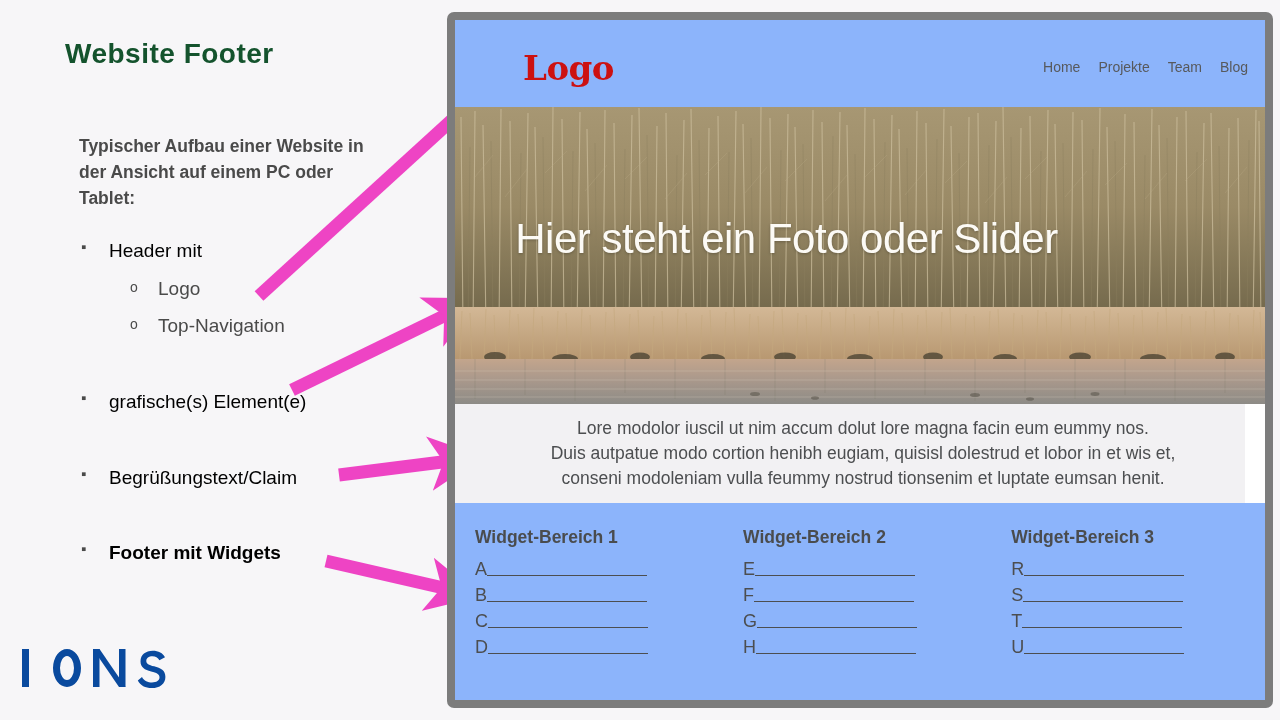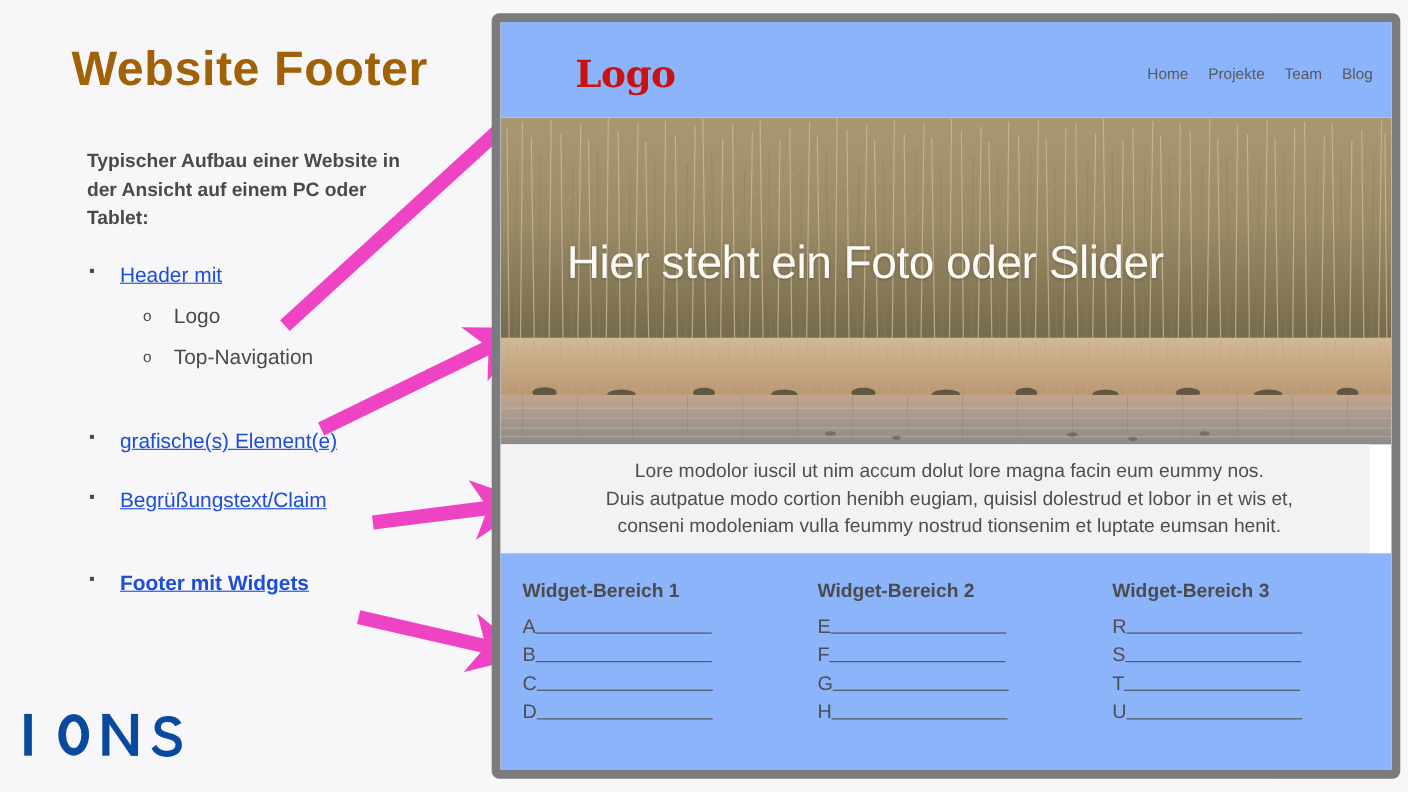--- a/index.html
+++ b/index.html
@@ -19,23 +19,23 @@
   
   #left-panel {
     position: absolute;
     left: 0; top: 0;
     width: 450px; height: 720px;
   }
 
   #slide-title {
     position: absolute;
     left: 65px; top: 38px;
-    font-size: 44px;
+    font-size: 28px;
     font-weight: bold;
-    color: #a16207;
+    color: #14532d;
     letter-spacing: 0.5px;
     white-space: nowrap;
   }
 
   #intro-text {
     position: absolute;
     left: 79px; top: 133px;
     width: 300px;
     font-size: 17.5px;
     font-weight: bold;
@@ -46,24 +46,23 @@
   #bullet-list {
     position: absolute;
     left: 79px; top: 240px;
     width: 360px;
     list-style: none;
   }
 
   .bullet-l1 {
     position: relative;
     font-size: 19px;
-    color: #1d4ed8;
+    color: #000000;
     padding-left: 30px;
     white-space: nowrap;
-    text-decoration: underline;
   }
   .bullet-l1::before {
     content: "▪";
     position: absolute;
     left: 2px; top: -2px;
     font-size: 15px;
     color: #4a4a4a;
   }
   .bullet-l1.strong { font-weight: bold; }
 
@@ -79,21 +78,21 @@
     position: absolute;
     left: 51px; top: 1px;
     font-size: 14px;
     color: #4a4a4a;
   }
 
   .sp-0 { margin-top: 0; }
   .sp-1 { margin-top: 16px; }
   .sp-2 { margin-top: 15px; }
   .sp-3 { margin-top: 54px; }
-  .sp-4 { margin-top: 32px; }
+  .sp-4 { margin-top: 54px; }
   .sp-5 { margin-top: 53px; }
 
   
   #ionos-logo {
     position: absolute;
     left: 20px; top: 645px;
     width: 155px; height: 46px;
   }
   #ionos-logo svg { display: block; }
 

